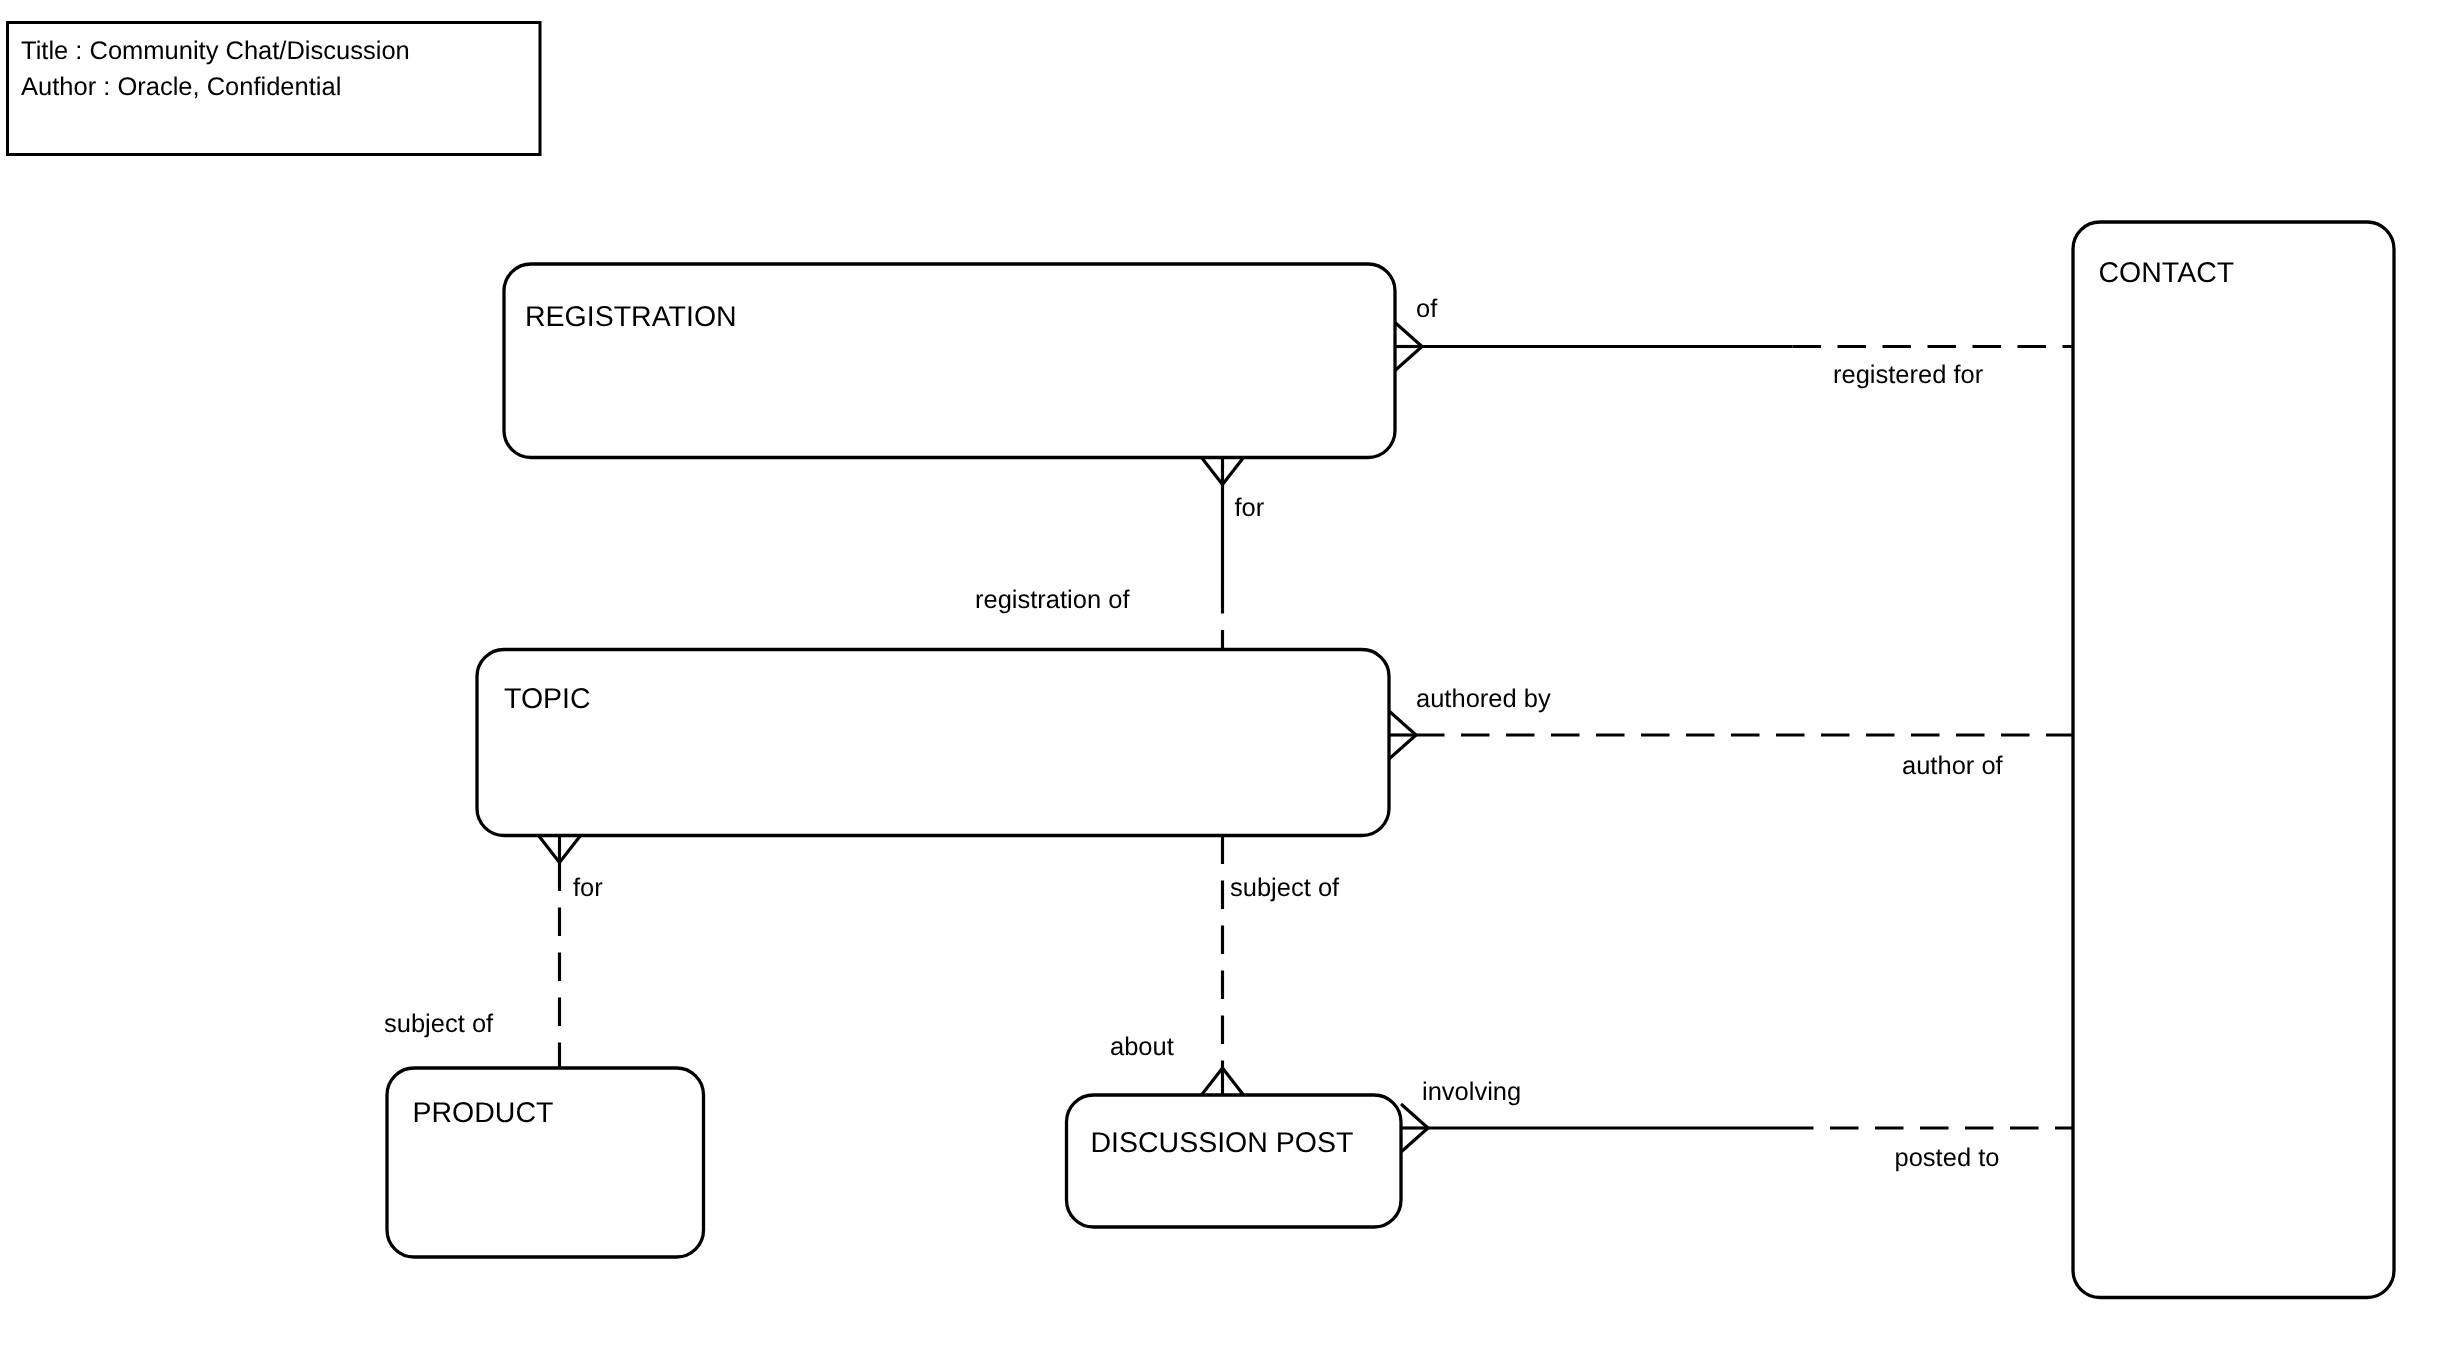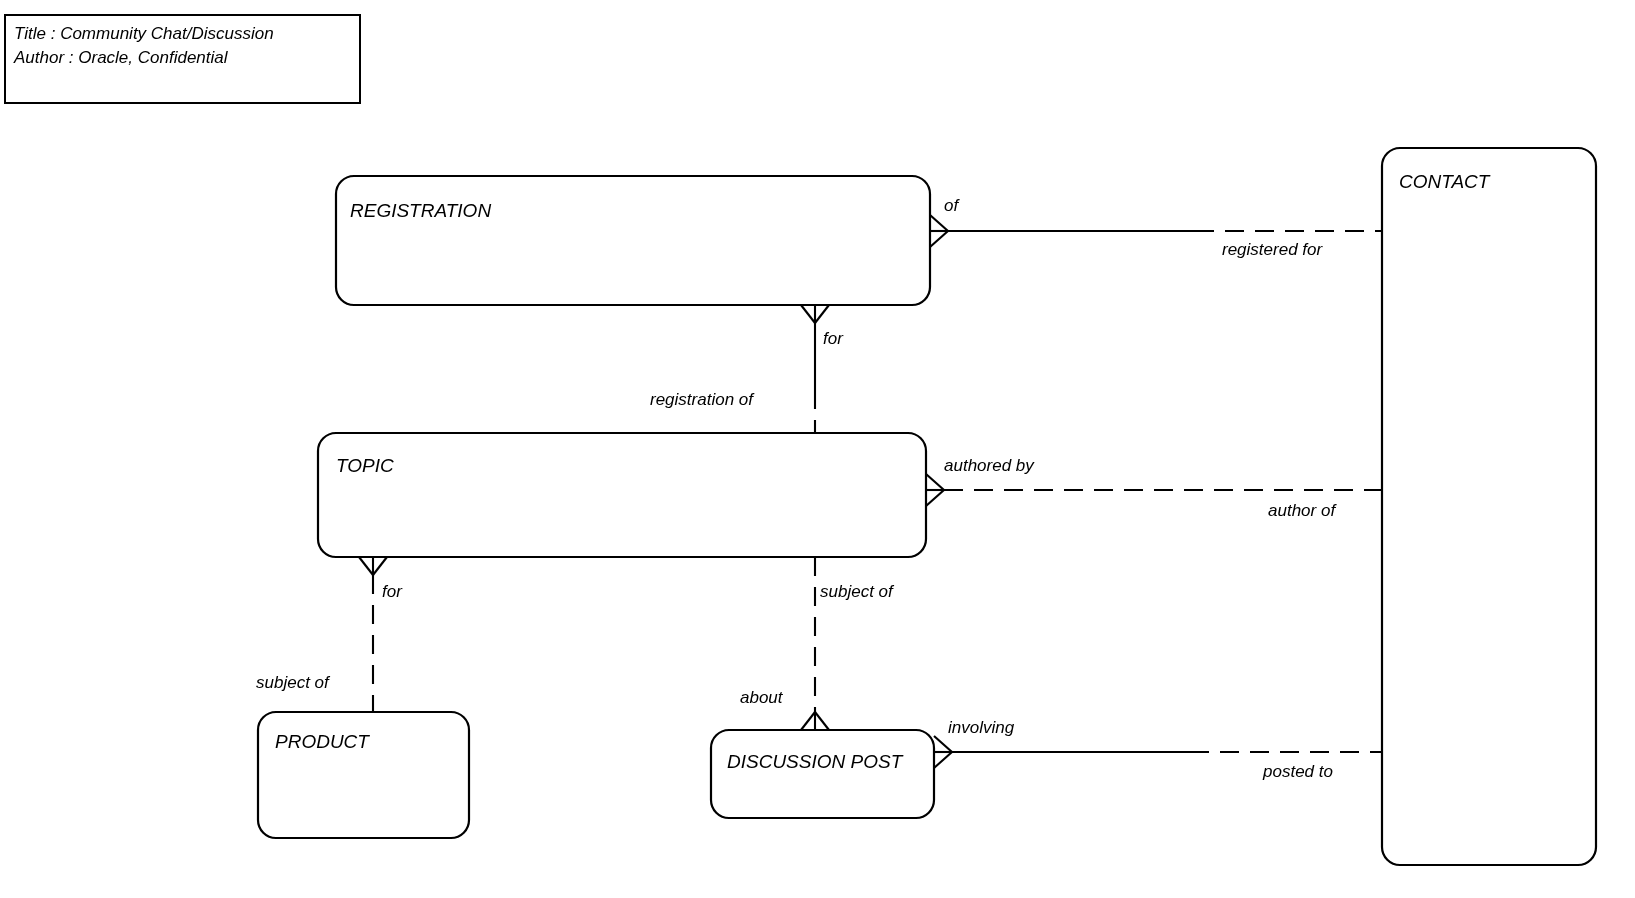--- a/index.html
+++ b/index.html
@@ -9,21 +9,20 @@
   }
   body {
     font-family: "Liberation Sans", sans-serif;
   }
   #diagram-root {
     position: relative;
     width: 1635px;
     height: 898px;
     background: #ffffff;
     overflow: hidden;
-    font-style: italic;
   }
   #er-svg {
     position: absolute;
     top: 0;
     left: 0;
     width: 1635px;
     height: 898px;
   }
   .entity-rect {
     fill: #ffffff;

